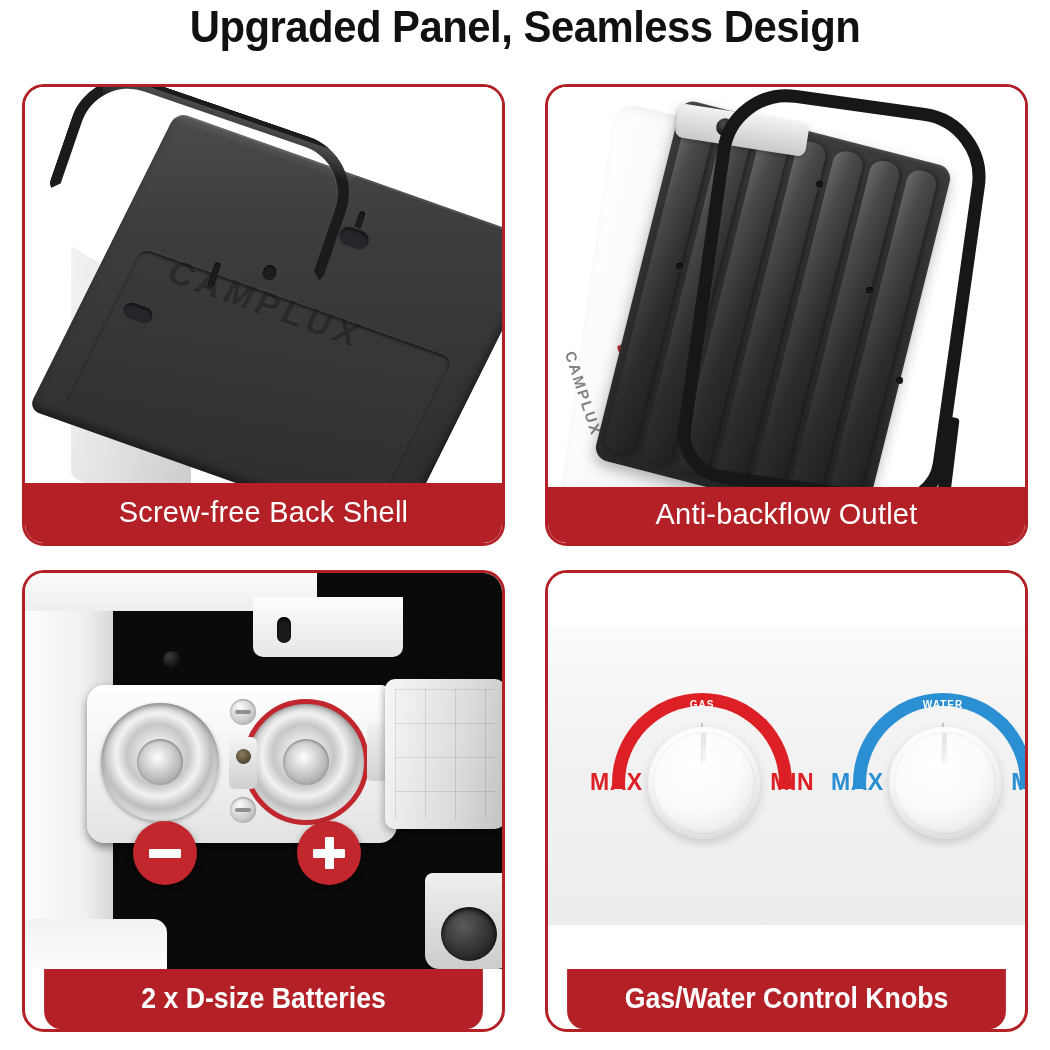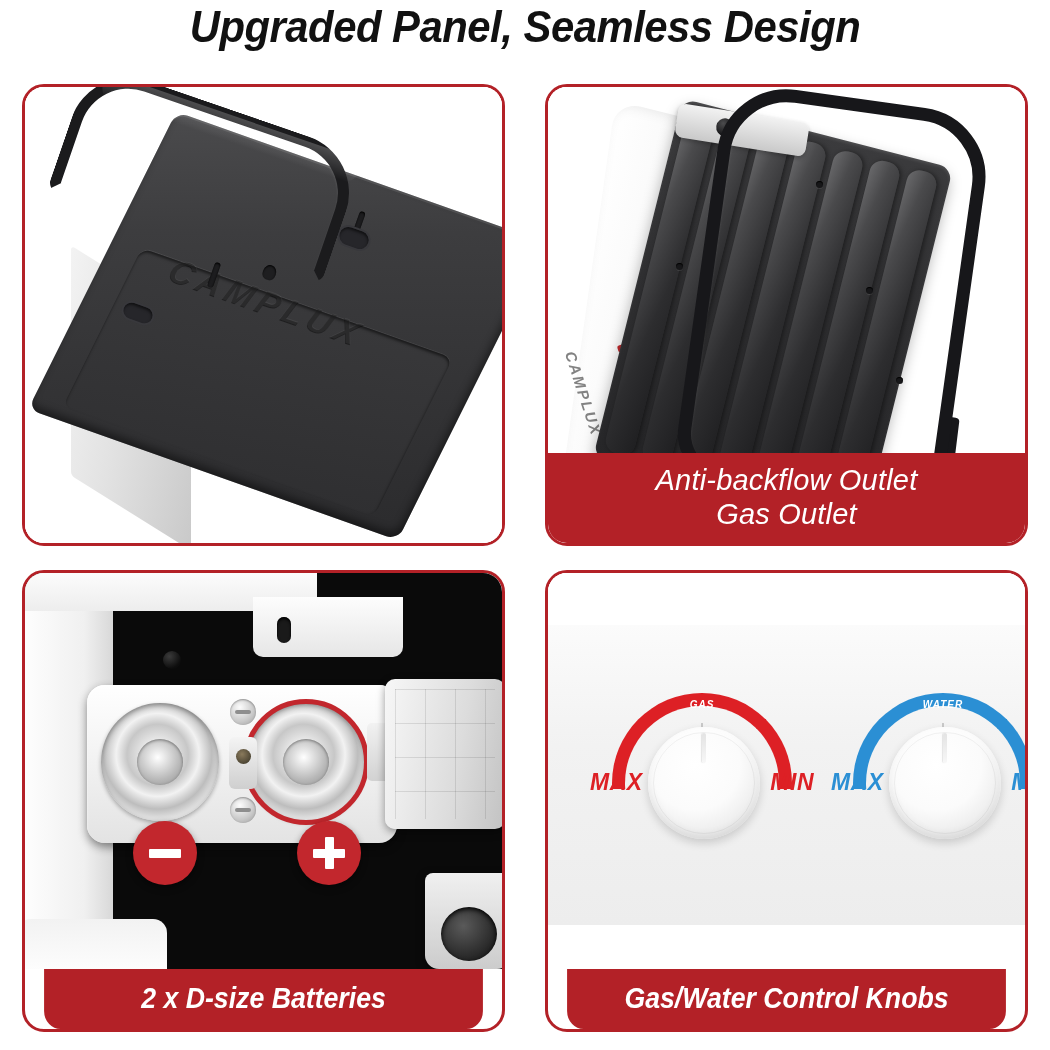--- a/index.html
+++ b/index.html
@@ -10,21 +10,20 @@
     background: #ffffff;
     font-family: "Liberation Sans", sans-serif;
     overflow: hidden;
   }
 
   .page {
     position: relative;
     width: 1050px;
     height: 928px;
     background: #ffffff;
-    font-style: italic;
   }
 
   
   .title {
     position: absolute;
     top: 0px;
     left: 0;
     width: 1050px;
     height: 62px;
     line-height: 54px;
@@ -545,20 +544,21 @@
           <div class="bs-plate"></div>
           <div class="bs-emboss">CAMPLUX</div>
           <div class="bs-slot s1"></div>
           <div class="bs-slot s2"></div>
           <div class="bs-tab t1"></div>
           <div class="bs-tab t2"></div>
           <div class="bs-knob"></div>
           <div class="bs-handle"></div>
         </div>
       </div>
+      <div class="caption">Screw-free Back Shell</div>
     </div>
 
     <div class="card">
       <div class="card-media">
         <div class="ex-stage">
           <div class="ex-body"></div>
           <div class="ex-brand-dot"></div>
           <div class="ex-brand">CAMPLUX</div>
 
           <div class="ex-vent">
@@ -576,21 +576,20 @@
           <div class="ex-hole" style="left:348px; top:290px;"></div>
           <div class="ex-hole" style="left:128px; top:176px;"></div>
 
           <div class="ex-bracket"></div>
           <div class="ex-handle"></div>
           <div class="ex-leg"></div>
         </div>
       </div>
       <div class="caption two-line">
         <div>Anti-backflow Outlet</div>
-        <div>Gas Outlet</div>
       </div>
     </div>
 
     <div class="card">
       <div class="card-media">
         <div class="bt-stage">
           <div class="bt-white-l"></div>
           <div class="bt-white-top"></div>
           <div class="bt-white-notch"></div>
           <div class="bt-screwhole"></div>

